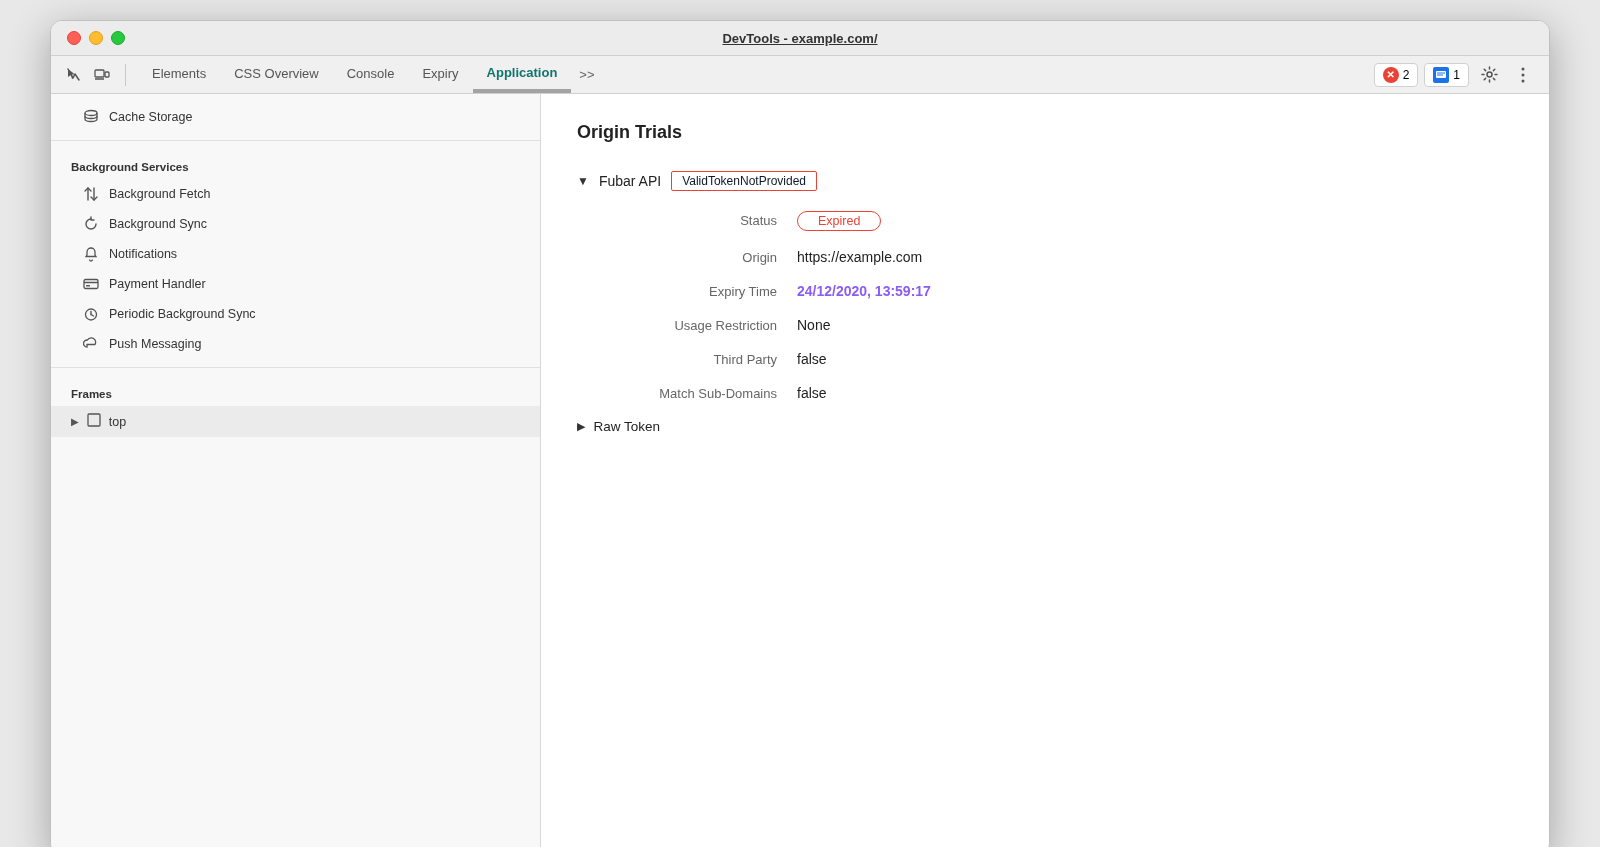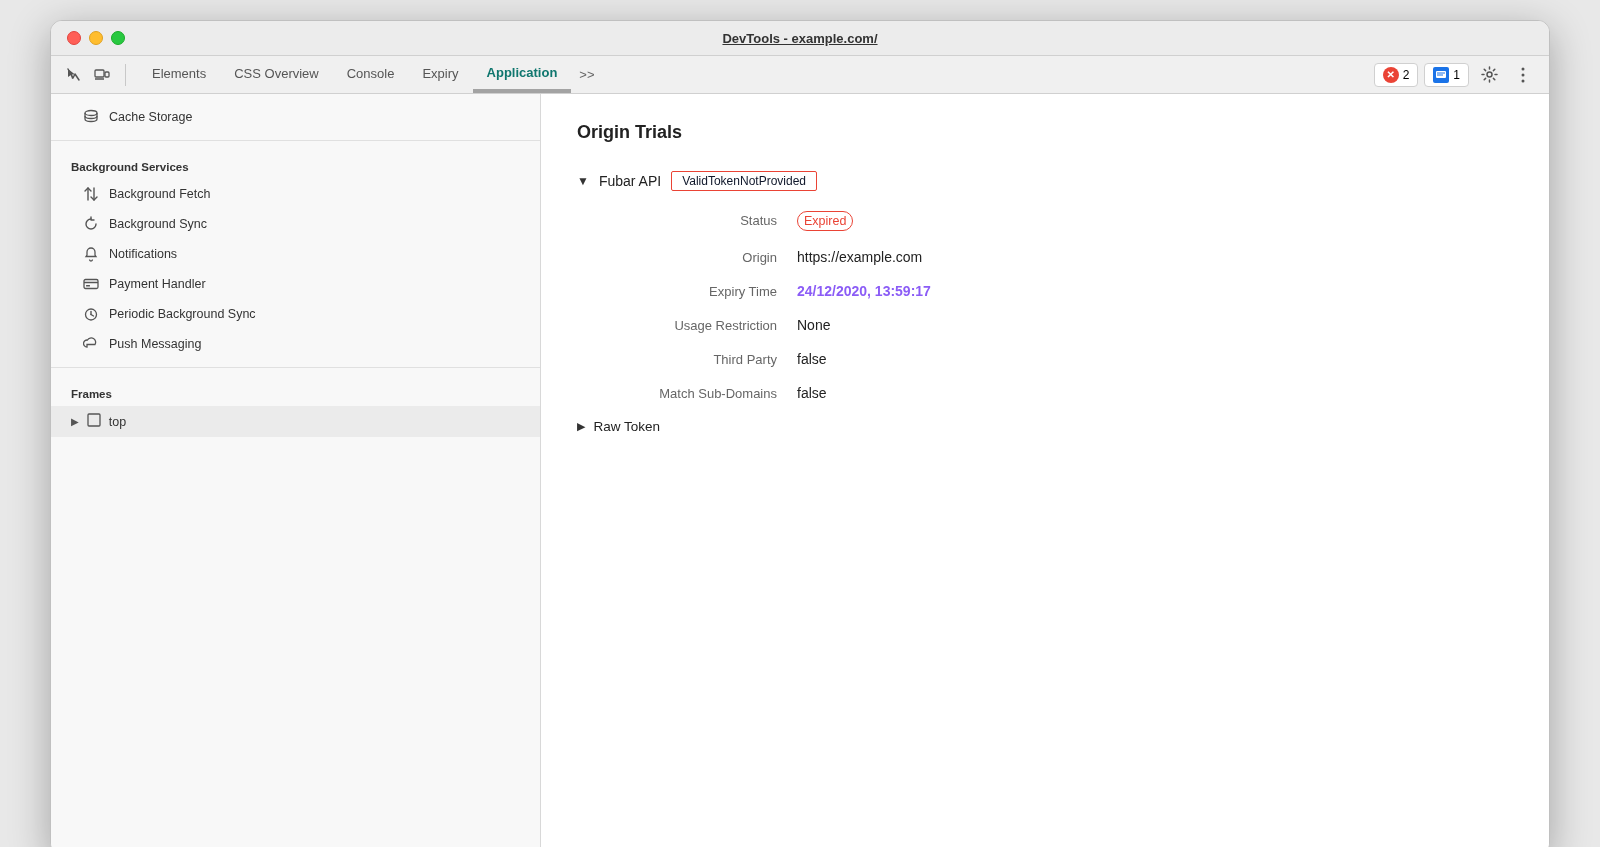--- a/index.html
+++ b/index.html
@@ -250,21 +250,21 @@
       min-width: 200px;
       text-align: right;
       padding-right: 20px;
     }
     .field-value {
       font-size: 14px;
       color: #222;
     }
     .field-value.expired {
       display: inline-block;
-      padding: 2px 6px;
+      padding: 2px 20px;
       border: 1.5px solid #ea4335;
       border-radius: 14px;
       color: #ea4335;
       font-size: 12.5px;
     }
     .field-value.expiry-time {
       color: #8b5cf6;
       font-weight: 600;
       font-size: 14px;
     }

